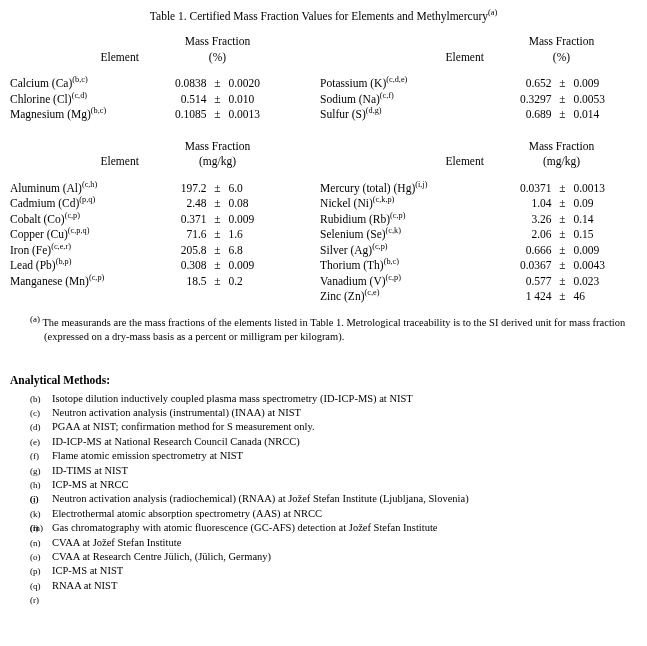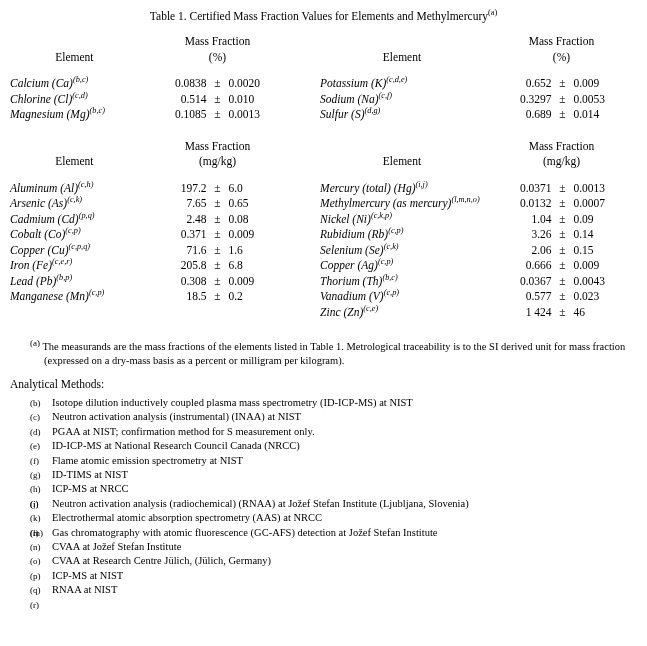--- a/index.html
+++ b/index.html
@@ -50,60 +50,60 @@
   }
   .hdr-row td {
     padding-bottom: 0px;
   }
   .colhdr-unit {
     text-align: center;
   }
   .elname {
     text-align: left;
     padding-left: 2px;
-    font-style: italic;
   }
   .val {
     text-align: right;
     padding-right: 4px;
   }
   .pm {
     text-align: center;
     width: 18px;
   }
   .unc {
     text-align: left;
     padding-left: 4px;
   }
   .gap {
     width: 26px;
   }
   .spacer-row td {
     height: 11px;
   }
   .hdr-elem {
-    text-align: center;
+    text-align: right;
     padding-left: 2px;
   }
   .mf-head {
     text-align: center;
   }
   .footnote {
-    margin-top: 20px;
+    margin-top: 11px;
     margin-left: 30px;
     margin-right: 16px;
     font-size: 10.5px;
     line-height: 14px;
     text-indent: -14px;
     padding-left: 14px;
   }
   .analytical-title {
-    margin-top: 10px;
+    margin-top: 30px;
     margin-left: 10px;
     font-size: 11.5px;
+    font-weight: bold;
   }
   ol.methods {
     list-style: none;
     margin: 6px 0 0 0;
     padding: 0 0 0 30px;
     font-size: 10.5px;
     line-height: 14.4px;
   }
   ol.methods li {
     position: relative;
@@ -239,31 +239,20 @@
           <td class="val">197.2</td>
           <td class="pm">±</td>
           <td class="unc">6.0</td>
           <td class="gap"></td>
           <td class="elname"><span>Mercury (total) (Hg)</span><sup>(i,j)</sup></td>
           <td class="val">0.0371</td>
           <td class="pm">±</td>
           <td class="unc">0.0013</td>
         </tr>
         <tr>
-          <td class="elname"><span>Arsenic (As)</span><sup>(c,k)</sup></td>
-          <td class="val">7.65</td>
-          <td class="pm">±</td>
-          <td class="unc">0.65</td>
-          <td class="gap"></td>
-          <td class="elname"><span>Methylmercury (as mercury)</span><sup>(l,m,n,o)</sup></td>
-          <td class="val">0.0132</td>
-          <td class="pm">±</td>
-          <td class="unc">0.0007</td>
-        </tr>
-        <tr>
           <td class="elname"><span>Cadmium (Cd)</span><sup>(p,q)</sup></td>
           <td class="val">2.48</td>
           <td class="pm">±</td>
           <td class="unc">0.08</td>
           <td class="gap"></td>
           <td class="elname"><span>Nickel (Ni)</span><sup>(c,k,p)</sup></td>
           <td class="val">1.04</td>
           <td class="pm">±</td>
           <td class="unc">0.09</td>
         </tr>
@@ -288,21 +277,21 @@
           <td class="val">2.06</td>
           <td class="pm">±</td>
           <td class="unc">0.15</td>
         </tr>
         <tr>
           <td class="elname"><span>Iron (Fe)</span><sup>(c,e,r)</sup></td>
           <td class="val">205.8</td>
           <td class="pm">±</td>
           <td class="unc">6.8</td>
           <td class="gap"></td>
-          <td class="elname"><span>Copper (Ag)</span><sup>(c,p)</sup></td>
+          <td class="elname"><span>Silver (Ag)</span><sup>(c,p)</sup></td>
           <td class="val">0.666</td>
           <td class="pm">±</td>
           <td class="unc">0.009</td>
         </tr>
         <tr>
           <td class="elname"><span>Lead (Pb)</span><sup>(b,p)</sup></td>
           <td class="val">0.308</td>
           <td class="pm">±</td>
           <td class="unc">0.009</td>
           <td class="gap"></td>

